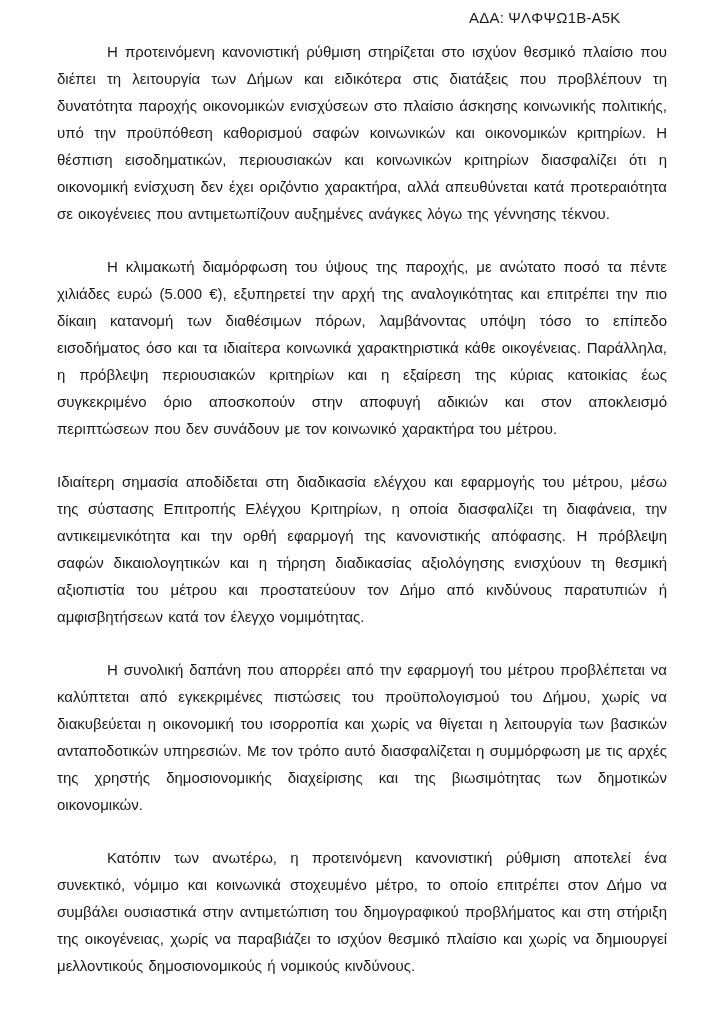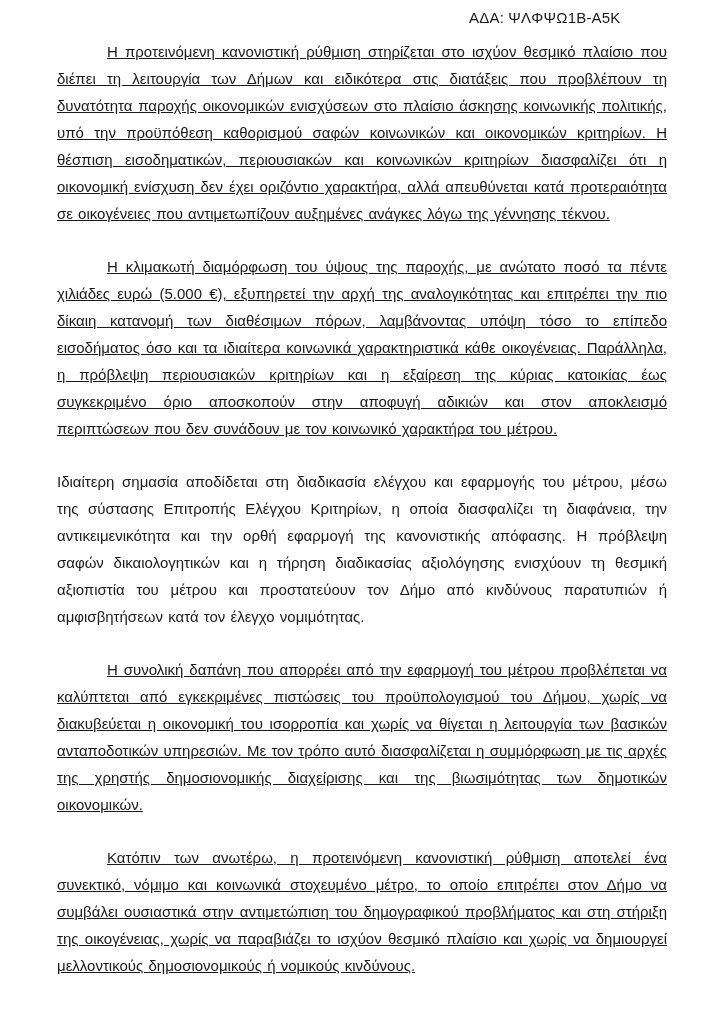--- a/index.html
+++ b/index.html
@@ -28,21 +28,20 @@
   }
   .para {
     font-size: 15px;
     line-height: 27px;
     text-align: justify;
     margin: 0 0 26px 0;
     word-spacing: 1px;
   }
   .para.indent {
     text-indent: 50px;
-    text-decoration: underline;
   }
 </style>
 </head>
 <body>
 
 <div class="page">
   <div class="ada">ΑΔΑ: ΨΛΦΨΩ1Β-Α5Κ</div>
 
   <p class="para indent">Η προτεινόμενη κανονιστική ρύθμιση στηρίζεται στο ισχύον θεσμικό πλαίσιο που διέπει τη λειτουργία των Δήμων και ειδικότερα στις διατάξεις που προβλέπουν τη δυνατότητα παροχής οικονομικών ενισχύσεων στο πλαίσιο άσκησης κοινωνικής πολιτικής, υπό την προϋπόθεση καθορισμού σαφών κοινωνικών και οικονομικών κριτηρίων. Η θέσπιση εισοδηματικών, περιουσιακών και κοινωνικών κριτηρίων διασφαλίζει ότι η οικονομική ενίσχυση δεν έχει οριζόντιο χαρακτήρα, αλλά απευθύνεται κατά προτεραιότητα σε οικογένειες που αντιμετωπίζουν αυξημένες ανάγκες λόγω της γέννησης τέκνου.</p>
 

